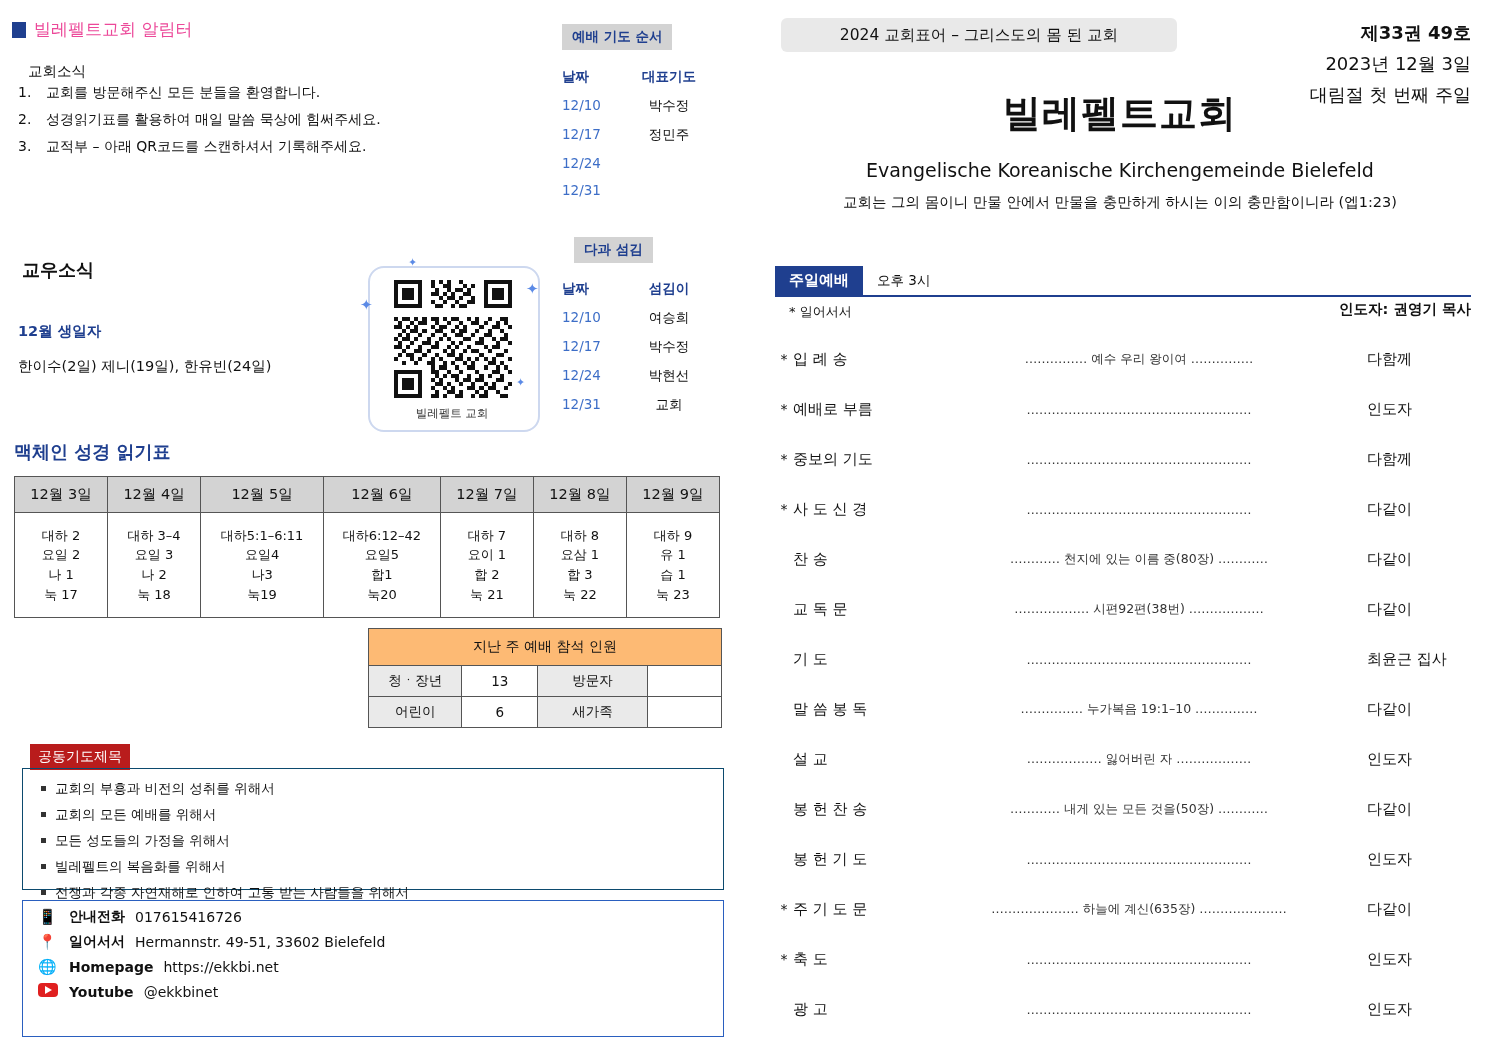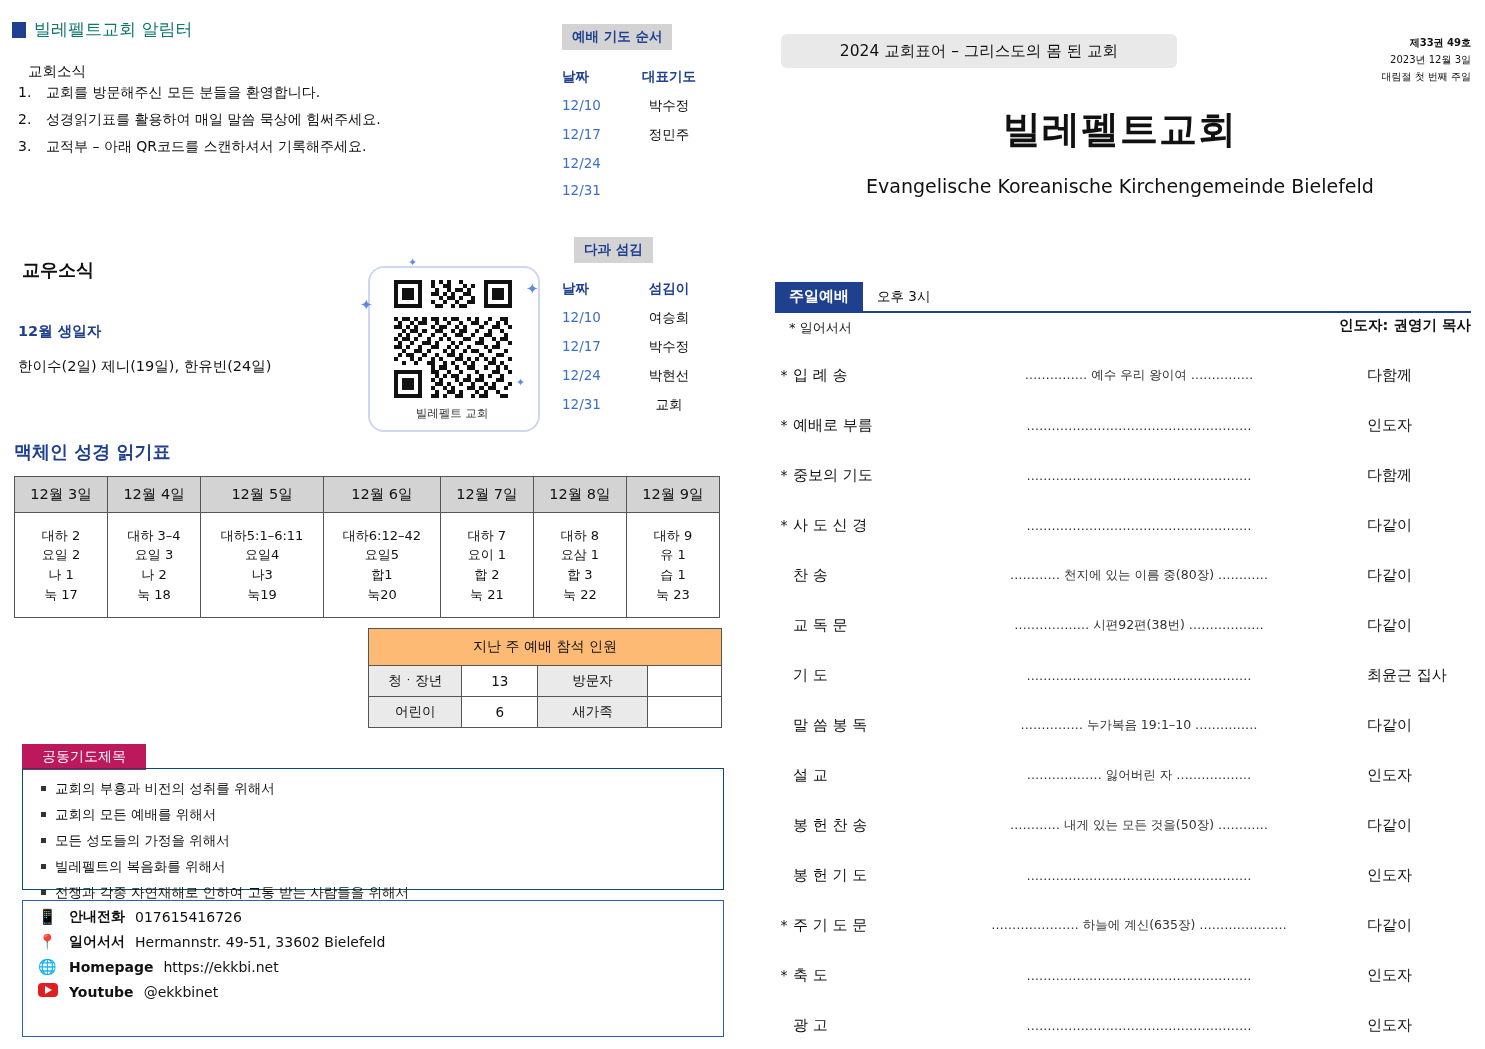--- a/index.html
+++ b/index.html
@@ -8,26 +8,26 @@
     background:#ffffff;
     font-family:"DejaVu Sans","Liberation Sans",sans-serif;
     color:#1a1a1a;
     position:relative;
     overflow:hidden;
   }
   .page{position:relative;width:1485px;height:1049px;}
 
   
   .left{position:absolute;left:0;top:0;width:745px;height:1049px;}
-  .right{position:absolute;left:755px;top:16px;width:730px;height:800px;}
+  .right{position:absolute;left:755px;top:0;width:730px;height:800px;}
 
   
   .hdr-row{position:absolute;left:12px;top:18px;display:flex;align-items:center;gap:8px;}
   .blue-sq{width:14px;height:16px;background:#1f3f8f;display:inline-block;}
-  .hdr-title{font-size:17px;color:#0f766e;}
+  .hdr-title{font-size:17px;color:#ec4899;}
 
   .sec-label{font-size:14.5px;color:#111;}
 
   .news-list{position:absolute;left:18px;top:56px;width:520px;}
   .news-list .nitem{display:flex;gap:8px;font-size:14px;margin-bottom:9px;color:#111;}
   .news-list .nnum{width:20px;text-align:left;}
 
   .gyowoo{position:absolute;left:22px;top:258px;font-size:18px;font-weight:bold;color:#111;}
   .bday-title{position:absolute;left:18px;top:322px;font-size:14.5px;color:#1f3f8f;font-weight:bold;}
   .bday-names{position:absolute;left:18px;top:357px;font-size:14.5px;color:#111;}
@@ -47,21 +47,21 @@
 
   
   table.att{position:absolute;left:368px;top:628px;border-collapse:collapse;width:354px;}
   table.att td,table.att th{border:1px solid #555;font-size:13.5px;text-align:center;padding:6px 4px;color:#111;}
   table.att .hd{background:#fdba74;font-weight:normal;font-size:14px;padding:9px 4px;}
   table.att .lbl{background:#eaeaea;width:92px;}
   table.att .num{width:72px;}
   table.att .lbl2{background:#eaeaea;width:110px;}
 
   
-  .pr-tab{position:absolute;left:22px;top:744px;background:#be185d;color:#fff;font-size:14px;padding:4px 20px;}
+  .pr-tab{position:absolute;left:30px;top:744px;background:#b91c1c;color:#fff;font-size:14px;padding:4px 8px;}
   .pr-box{position:absolute;left:22px;top:768px;width:700px;height:120px;border:1px solid #0c4a6e;}
   .pr-box ul{margin:0;padding:11px 0 0 18px;list-style:none;}
   .pr-box li{font-size:13.5px;margin-bottom:8px;color:#111;position:relative;padding-left:14px;}
   .pr-box li:before{content:"";position:absolute;left:0;top:6px;width:5px;height:5px;background:#333;}
 
   
   .ct-box{position:absolute;left:22px;top:900px;width:700px;height:135px;border:1px solid #2a5fbf;}
   .ct-row{display:flex;align-items:center;gap:10px;font-size:14px;margin:7px 0 0 14px;color:#111;}
   .ct-row .ic{width:22px;text-align:center;font-size:15px;}
   .ct-row b{font-weight:bold;}
@@ -88,21 +88,21 @@
   .qr-img{position:absolute;left:38px;top:22px;width:118px;height:118px;}
   .qr-cap{position:absolute;left:0;top:148px;width:192px;text-align:center;font-size:11.5px;color:#333;}
   .spark{position:absolute;color:#5b8ae6;font-size:15px;}
 
   
   .motto{
     position:absolute;left:26px;top:18px;width:396px;height:34px;
     background:#e9e9e9;border-radius:6px;display:flex;align-items:center;justify-content:center;
     font-size:15.5px;color:#111;
   }
-  .issue{position:absolute;right:14px;top:18px;text-align:right;font-size:10px;line-height:1.72;color:#111;}
+  .issue{position:absolute;right:14px;top:18px;text-align:right;font-size:18px;line-height:1.72;color:#111;}
   .issue .b{font-weight:bold;}
 
   .ch-name{position:absolute;left:0;top:88px;width:730px;text-align:center;font-size:38px;font-weight:bold;color:#111;letter-spacing:1px;}
   .ch-de{position:absolute;left:0;top:143px;width:730px;text-align:center;font-size:19px;color:#111;margin-top:16px;}
   .verse{position:absolute;left:0;top:193px;width:730px;text-align:center;font-size:14.5px;color:#111;}
 
   .svc-tab{position:absolute;left:20px;top:266px;background:#1f3f8f;color:#fff;font-size:15px;font-weight:bold;padding:5px 14px;}
   .svc-time{position:absolute;left:122px;top:272px;font-size:13.5px;color:#111;}
   .svc-rule{position:absolute;left:20px;top:295px;width:696px;height:2px;background:#1f3f8f;}
 
@@ -520,20 +520,21 @@
     <div class="motto">2024 교회표어 – 그리스도의 몸 된 교회</div>
 
     <div class="issue">
       <div class="b">제33권 49호</div>
       <div>2023년 12월  3일</div>
       <div>대림절 첫 번째 주일</div>
     </div>
 
     <div class="ch-name">빌레펠트교회</div>
     <div class="ch-de">Evangelische Koreanische Kirchengemeinde Bielefeld</div>
+    <div class="verse">교회는 그의 몸이니 만물 안에서 만물을 충만하게 하시는 이의 충만함이니라 (엡1:23)</div>
 
     <div class="svc-tab">주일예배</div>
     <div class="svc-time">오후 3시</div>
     <div class="svc-rule"></div>
     <div class="standnote">* 일어서서</div>
     <div class="leader">인도자: 권영기 목사</div>
 
     <div class="ord">
 
       <div class="row">

